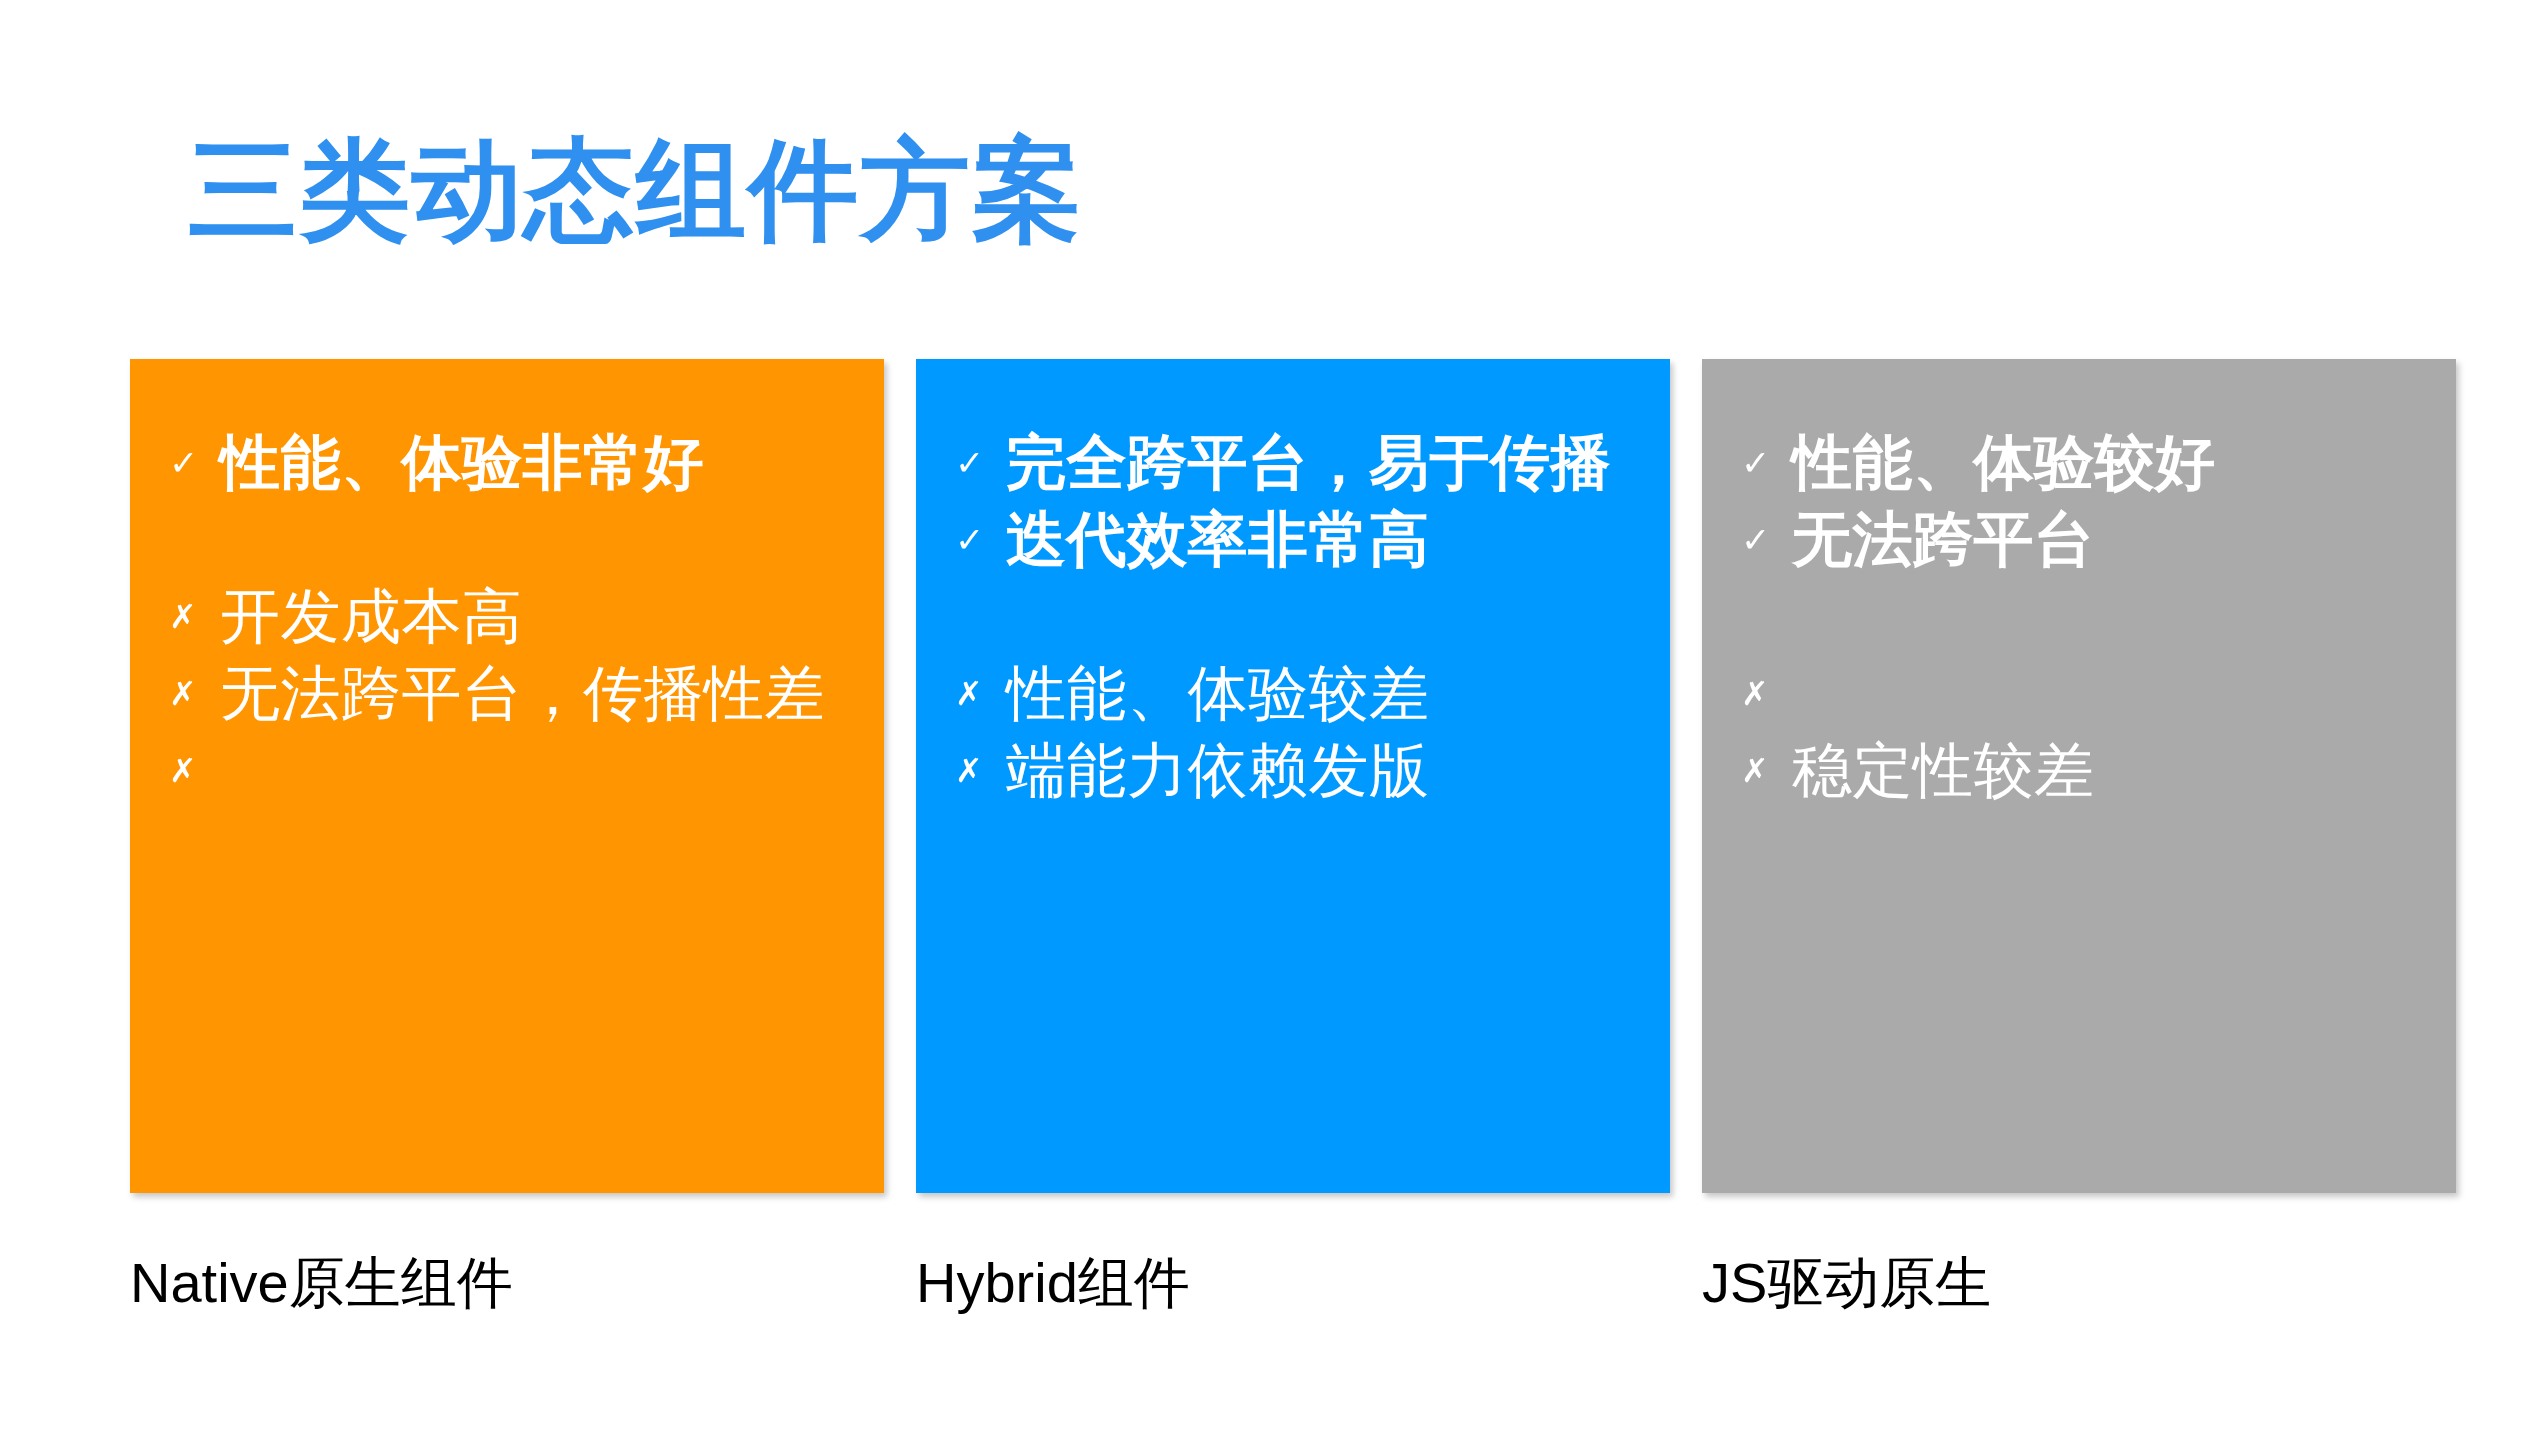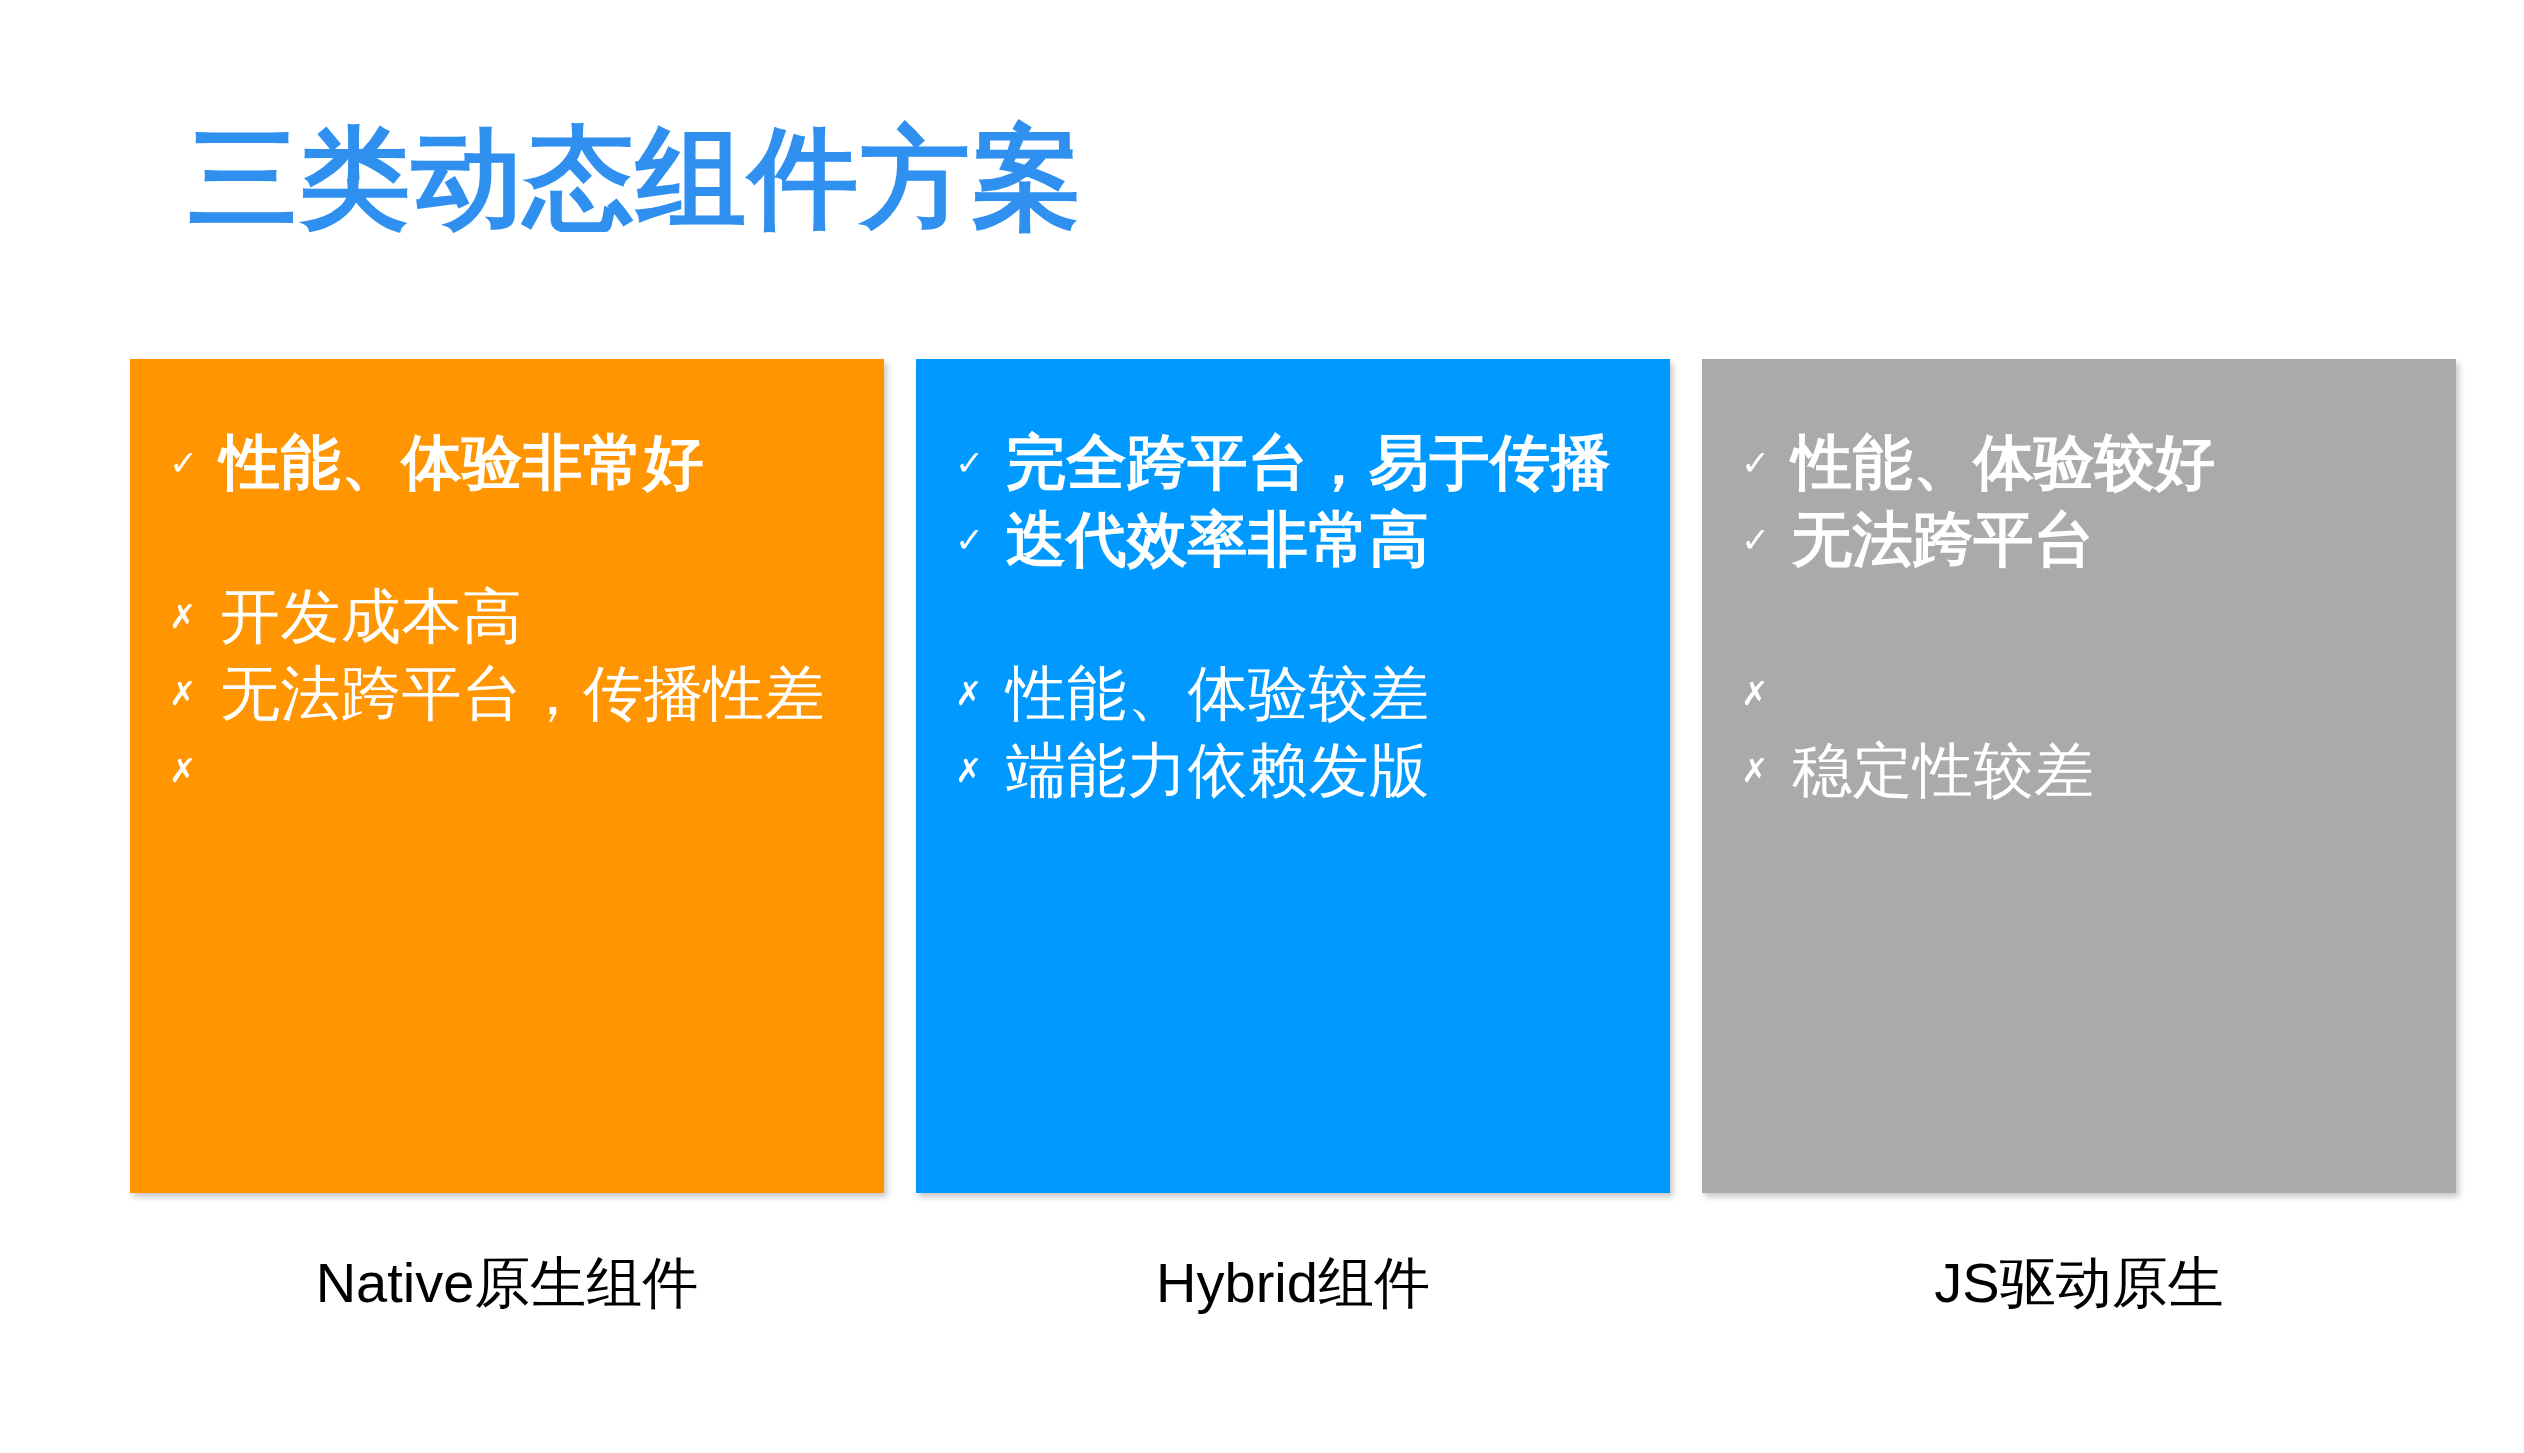--- a/index.html
+++ b/index.html
@@ -21,21 +21,21 @@
     top: 0;
     width: 2585px;
     height: 1454px;
     background: #ffffff;
   }
 
   
   .slide-title {
     position: absolute;
     left: 188px;
-    top: 109px;
+    top: 121px;
     font-size: 110px;
     line-height: 1.25;
     font-weight: 700;
     color: #2F90F0;
     letter-spacing: 2px;
     white-space: nowrap;
   }
 
   
   .cards {
@@ -110,21 +110,21 @@
     position: absolute;
     left: 130px;
     top: 1247px;
     width: 2326px;
     display: flex;
     flex-direction: row;
     justify-content: space-between;
   }
   .caption {
     width: 754px;
-    text-align: center;
+    text-align: left;
     font-size: 56px;
     line-height: 1.3;
     font-weight: 400;
     color: #000000;
     white-space: nowrap;
   }
 </style>
 </head>
 <body>
 

